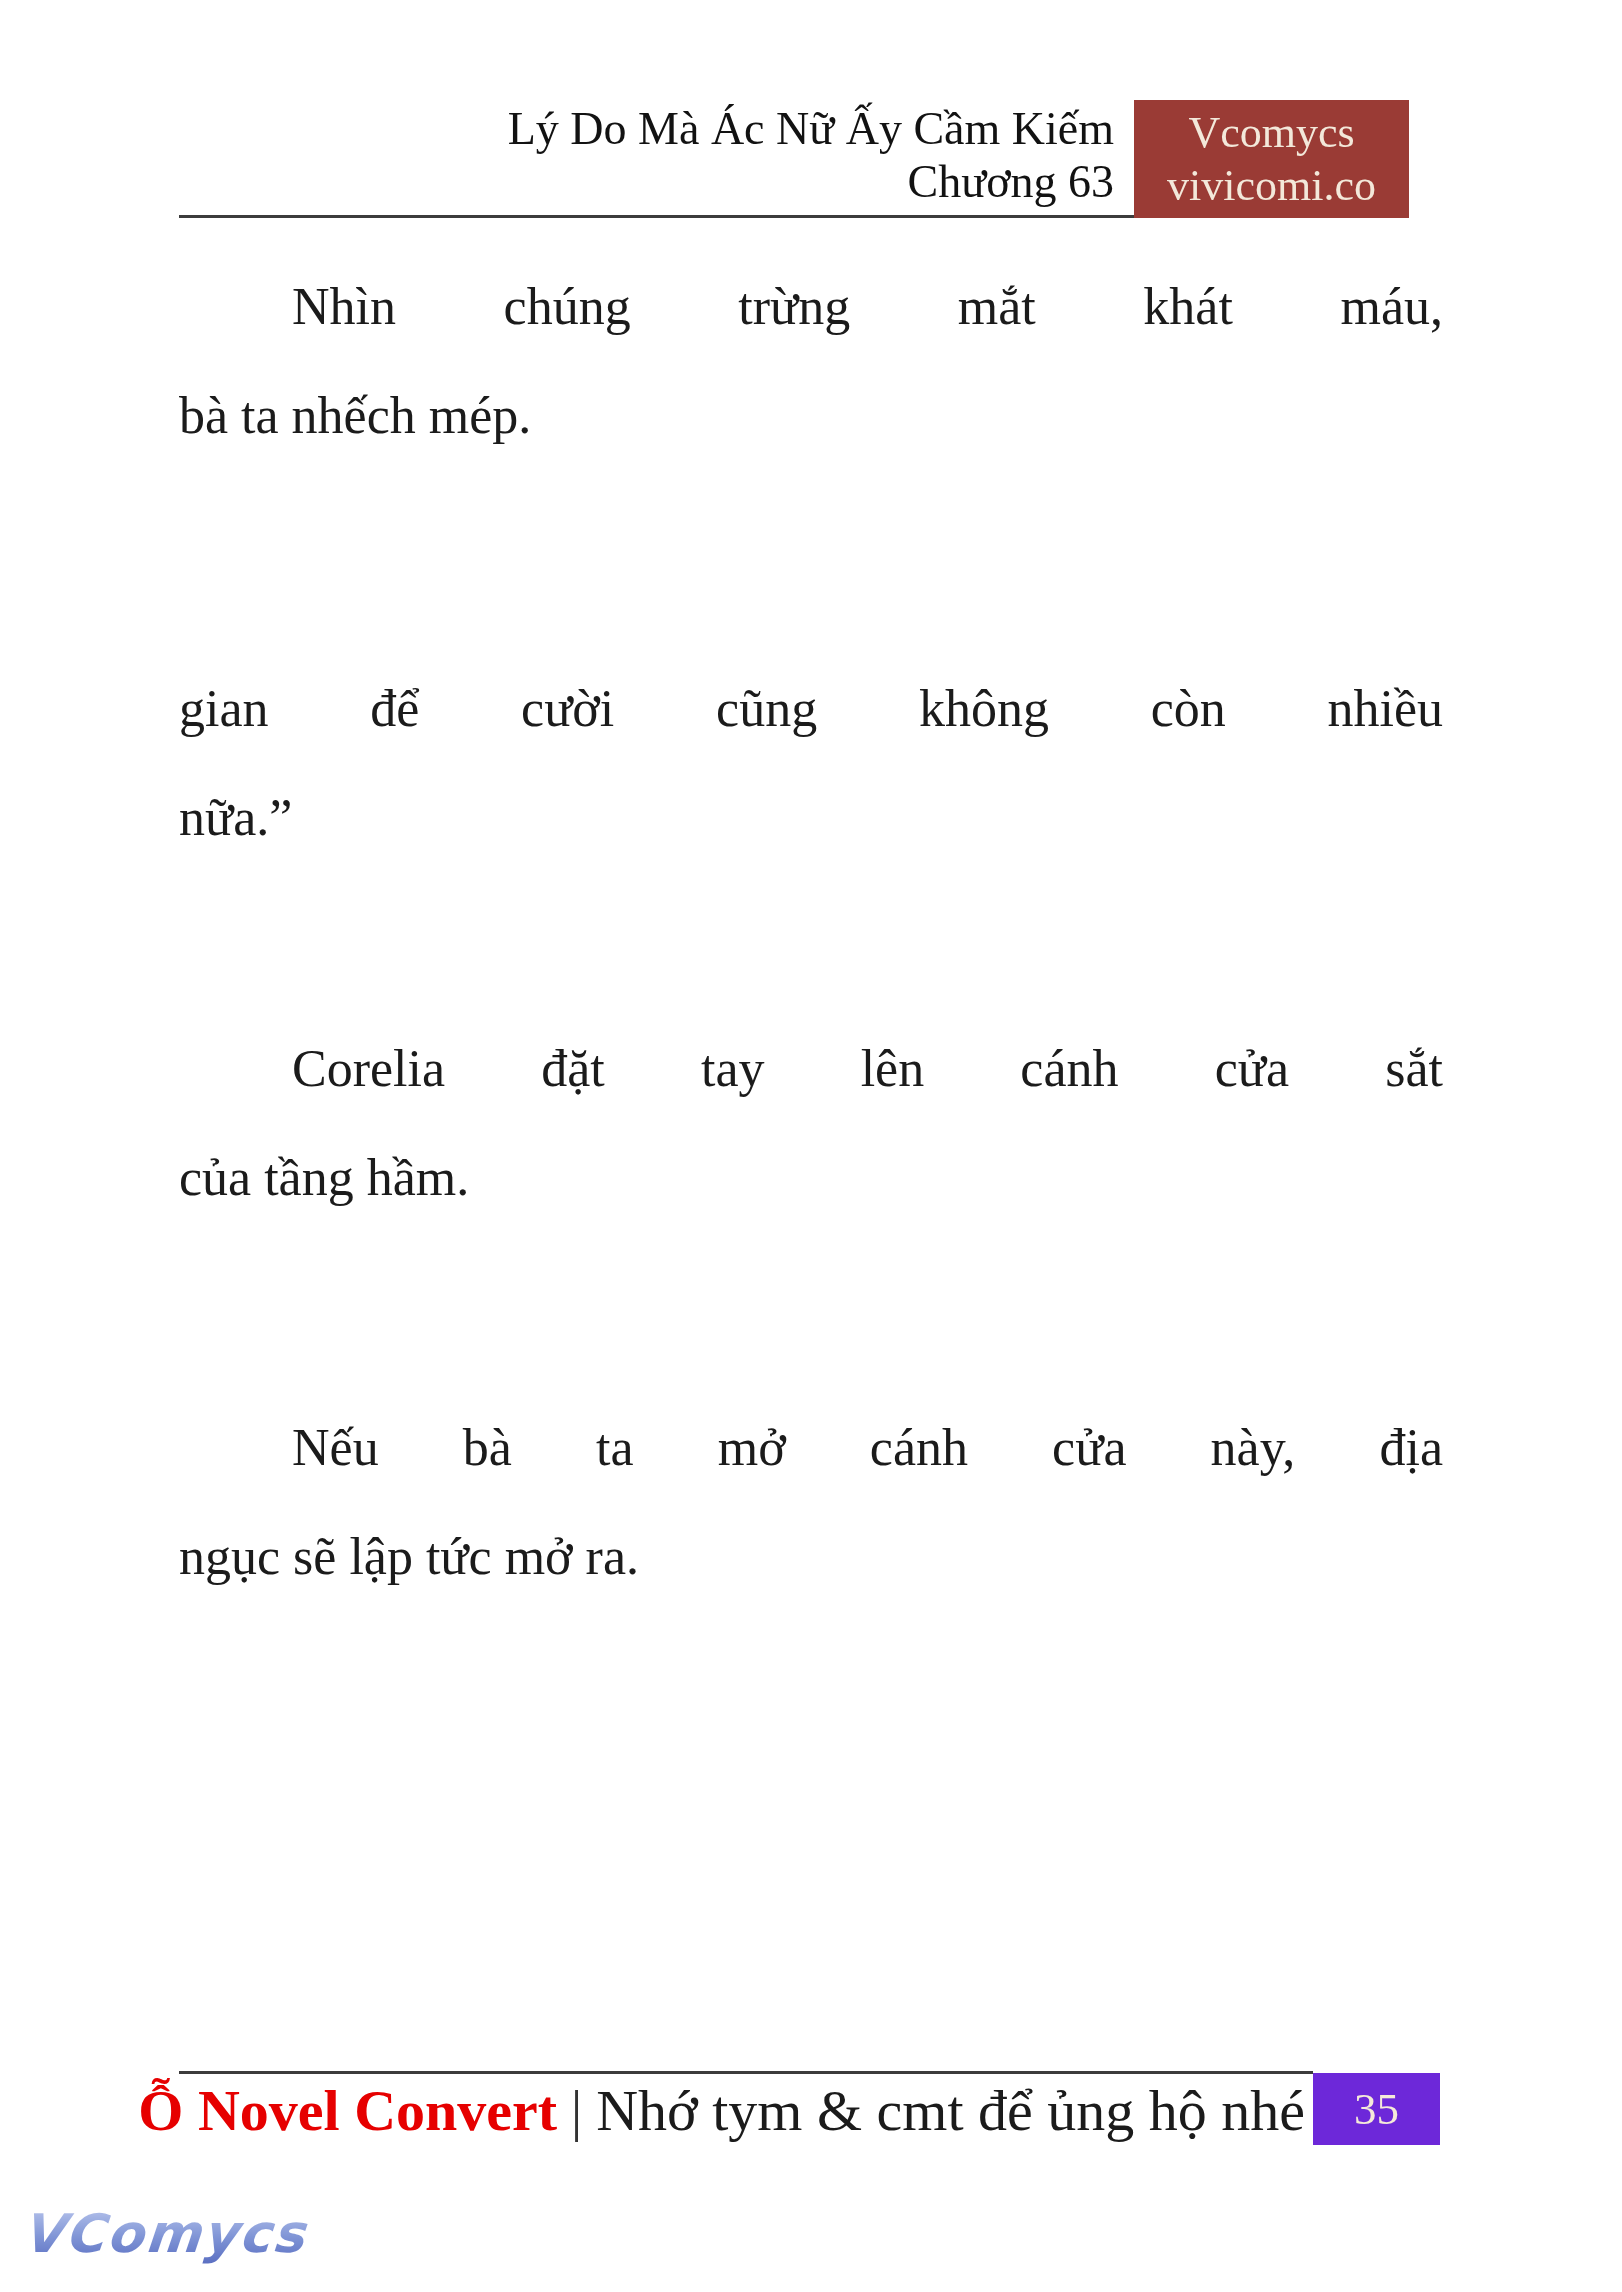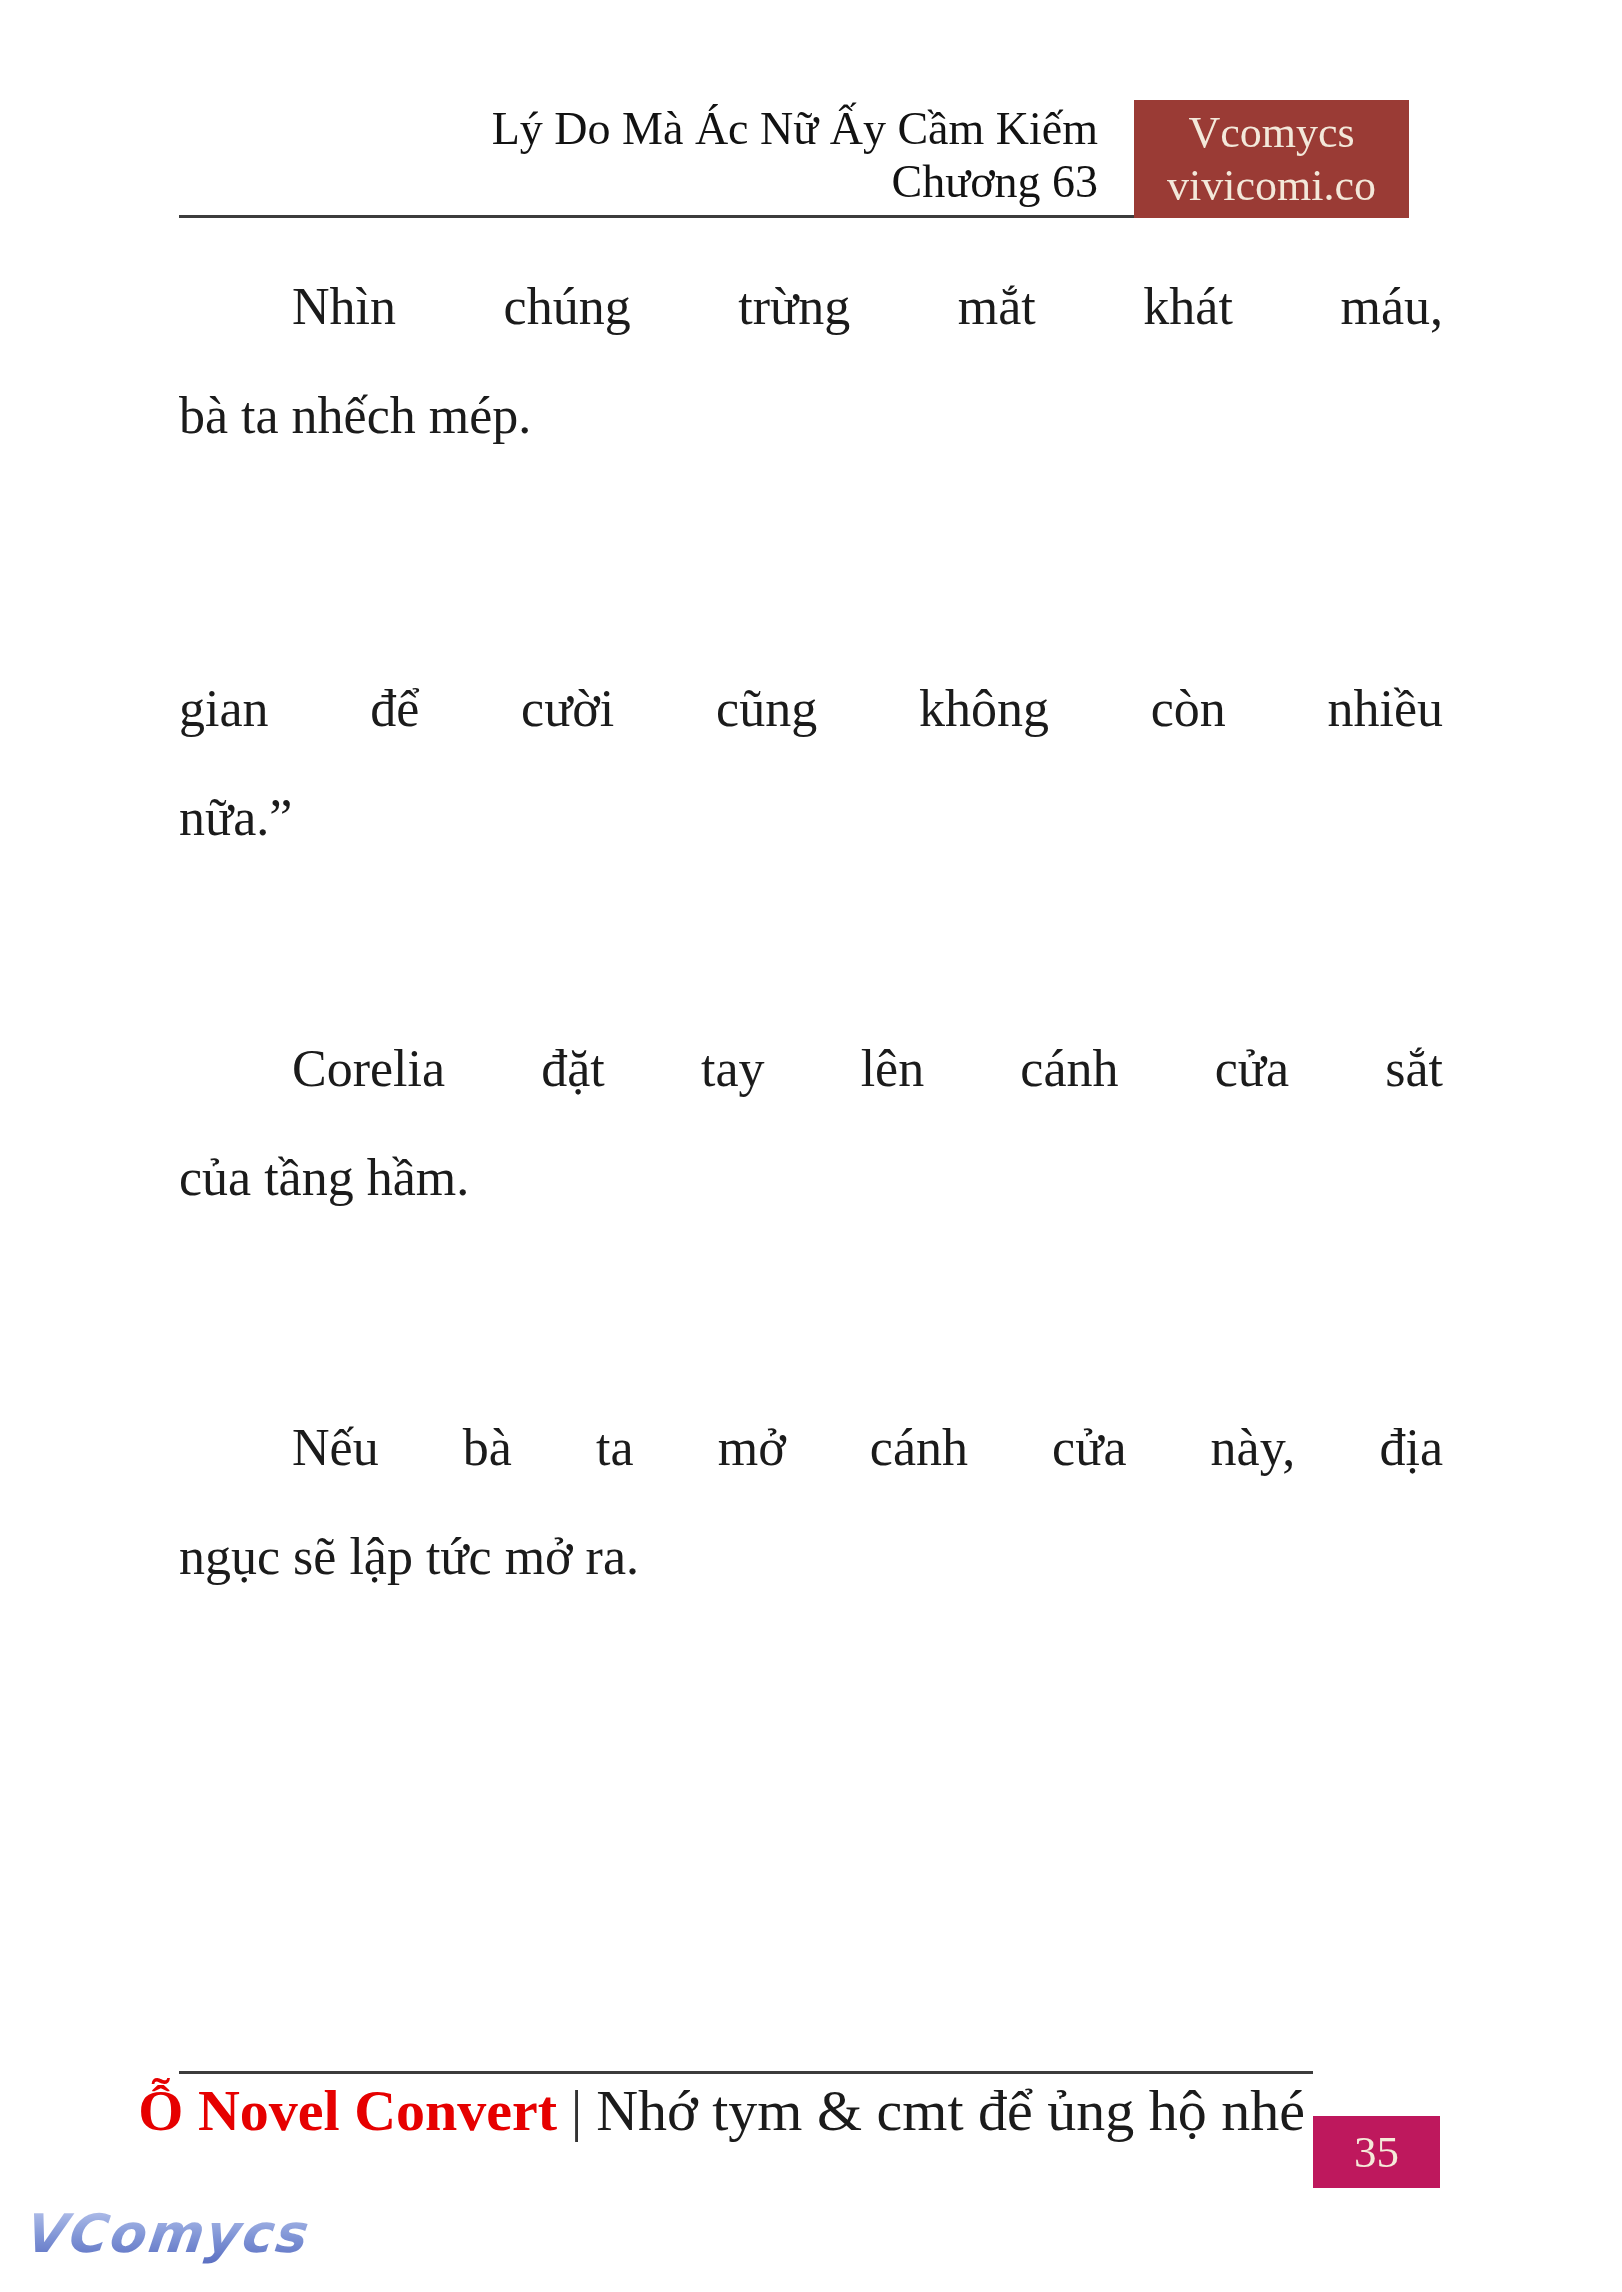--- a/index.html
+++ b/index.html
@@ -14,21 +14,21 @@
     width: 1622px; height: 2293px;
     background: #ffffff; overflow: hidden;
   }
 
   
   .header-rule {
     position: absolute; left: 179px; top: 215px;
     width: 1230px; height: 2.9px; background: #3c3c3c;
   }
   .header-title-block {
-    position: absolute; top: 102px; right: 524px;
+    position: absolute; top: 102px; right: 508px;
     text-align: right; font-size: 46px; line-height: 53px;
     color: #121212; white-space: nowrap;
   }
   .header-badge {
     position: absolute; left: 1134px; top: 100px;
     width: 275px; height: 118px;
     display: flex; flex-direction: column;
     align-items: center; justify-content: center;
     font-size: 44px; line-height: 53px;
   }
@@ -116,20 +116,20 @@
     </div>
 
   </div>
 
   <div class="footer-rule"></div>
 
   <div class="footer-text">
     <span class="footer-brand" style="color:#e60000;">Ỗ Novel Convert</span><span class="footer-sep">|</span><span>Nhớ tym &amp; cmt để ủng hộ nhé</span>
   </div>
 
-  <div class="footer-badge" style="background:#be185d; color:#f5ead9;margin-top:43px;">
+  <div class="footer-badge" style="background:#6d28d9; color:#f5ead9;">
     <span>35</span>
   </div>
 
   <div class="watermark">VComycs</div>
 
 </div>
 
 
 </body></html>

